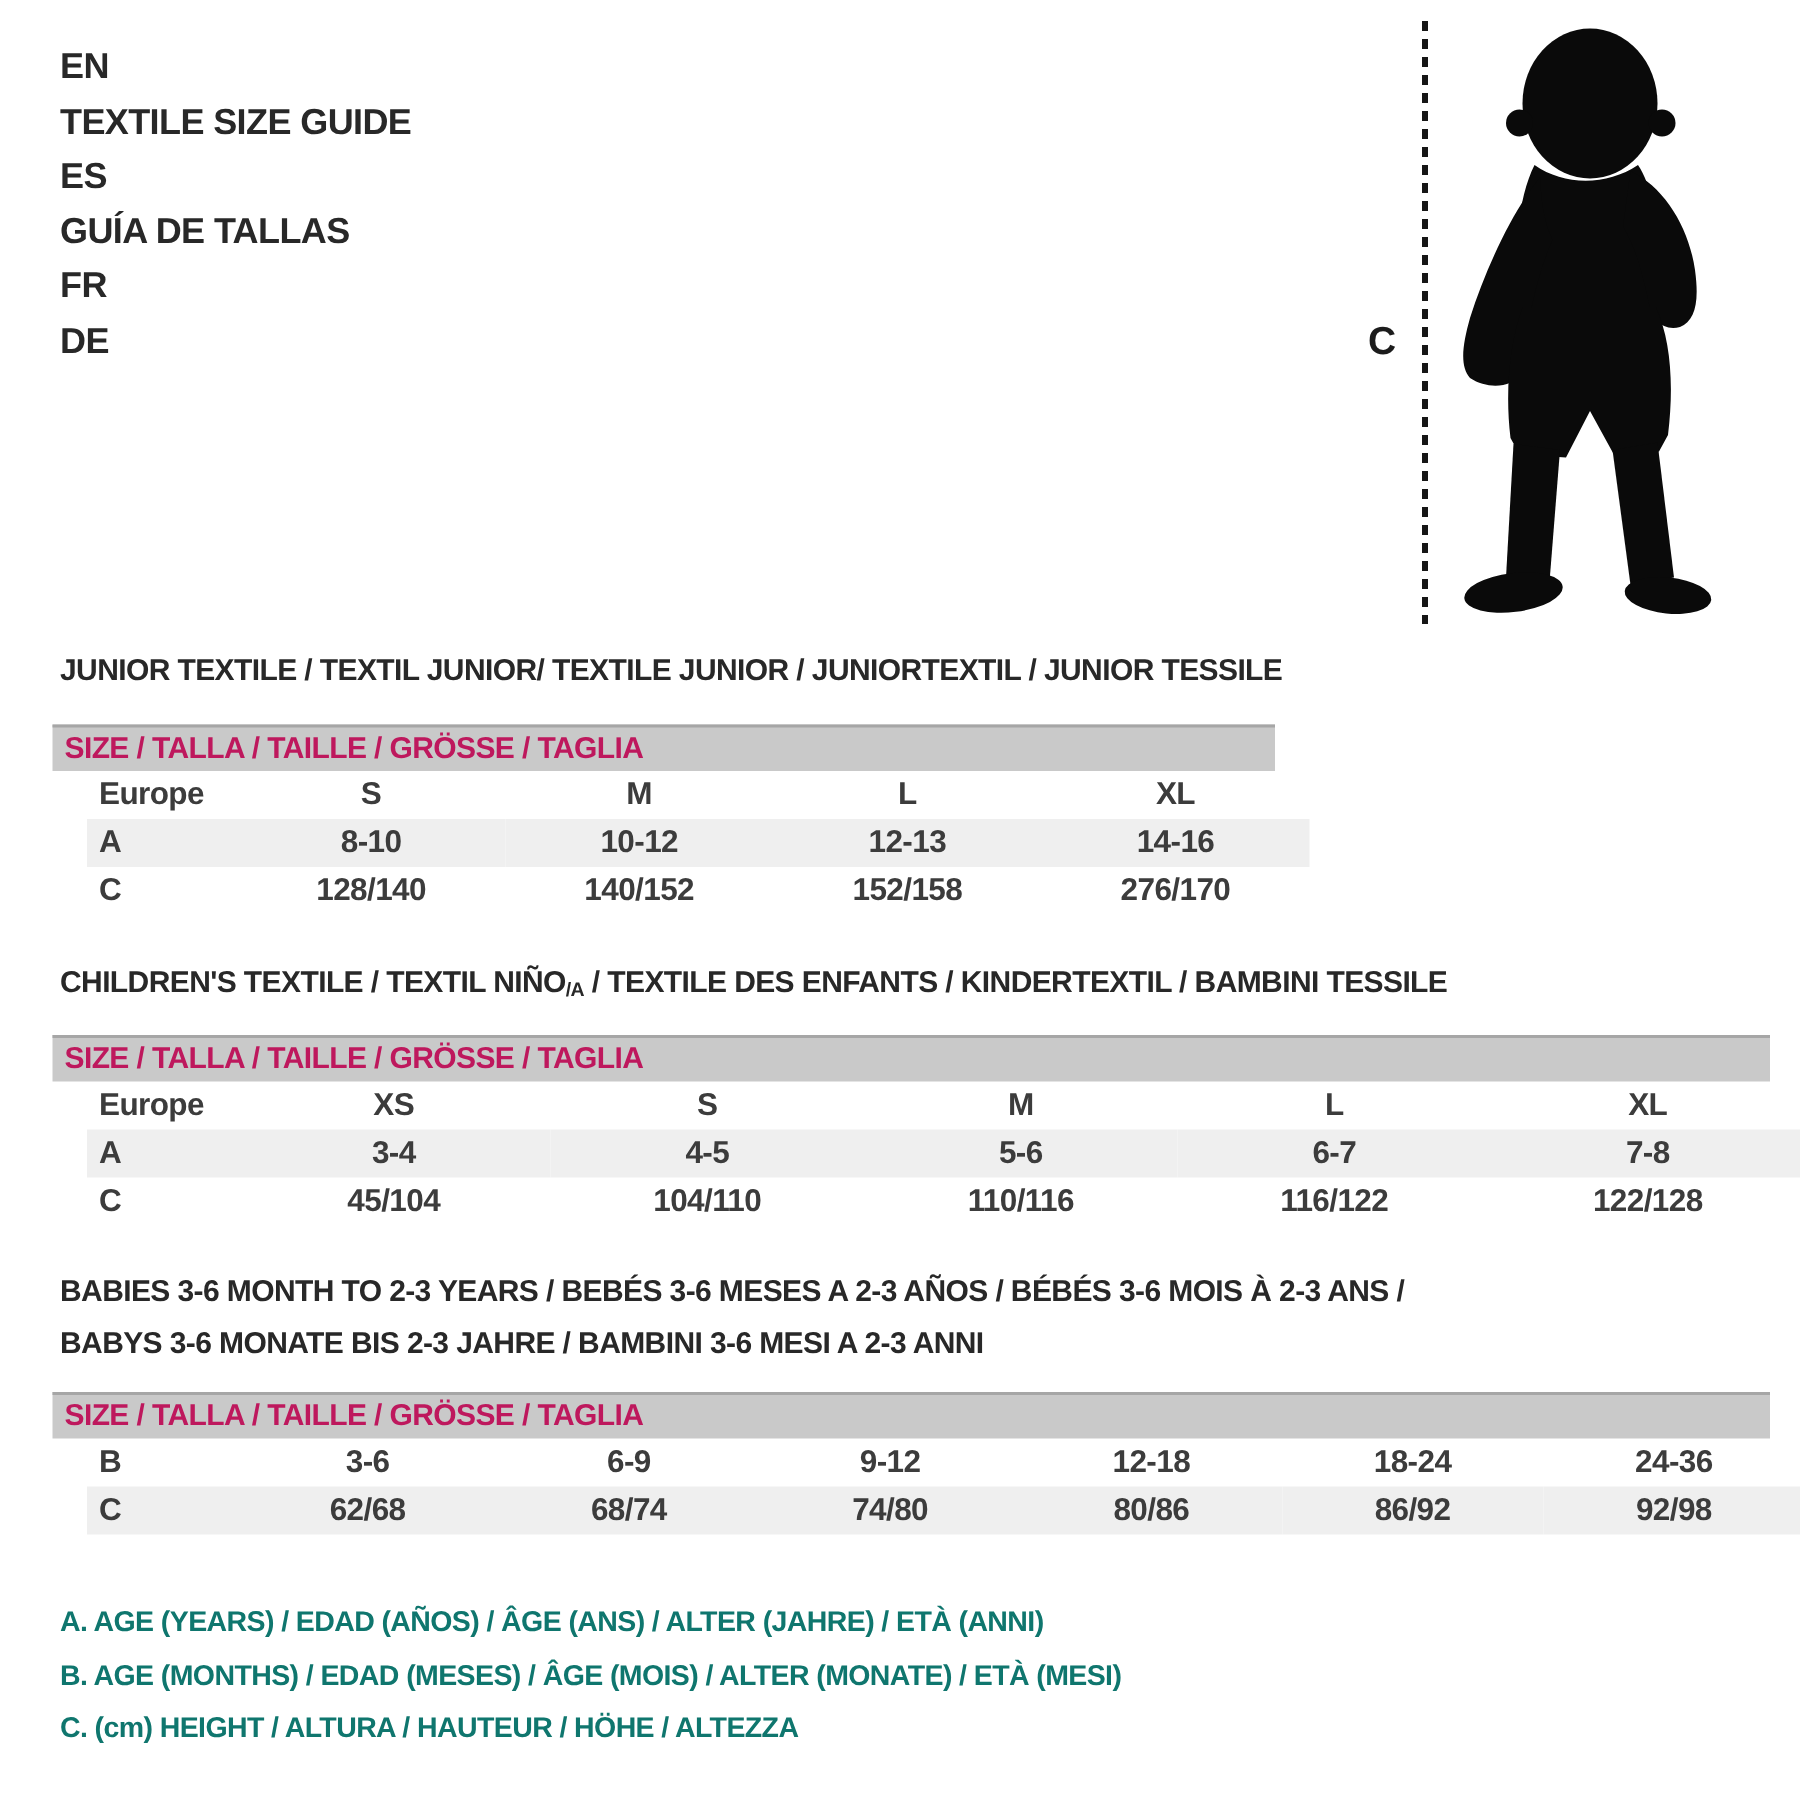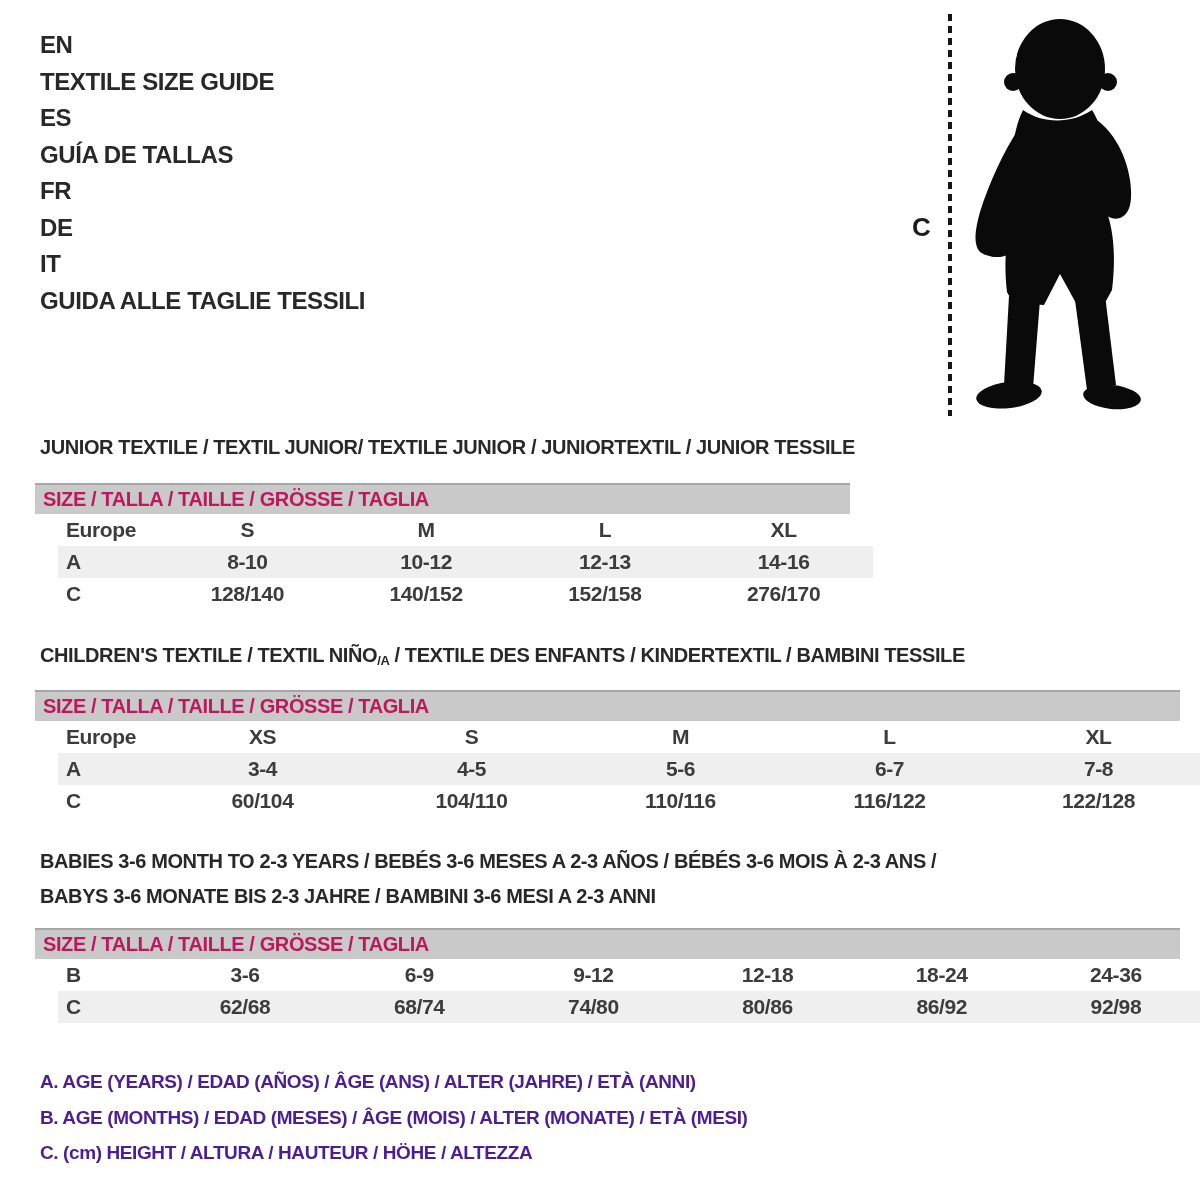--- a/index.html
+++ b/index.html
@@ -41,43 +41,39 @@
   table { width:100%; border-collapse:collapse; table-layout:fixed;margin-left:23px; }
   col.c0 { width:100px; }
   td { height:32px; text-align:center; font-size:21px; font-weight:700;
        color:#3c3c3c; padding:0; letter-spacing:-0.4px; }
   td.lbl { text-align:left; padding-left:8px; }
   tr.shaded { background:#efefef; }
 
   
   .footnotes { left:40px; top:1064px; }
   .footnote { font-size:19px; font-weight:700; line-height:35.5px;
-              color:#4c1d95; letter-spacing:-0.4px; white-space:nowrap; }
+              color:#0f766e; letter-spacing:-0.4px; white-space:nowrap; }
 </style>
 </head>
 <body>
 
 <div class="abs langs">
   <div class="lang-row">
     <span class="lang-code">EN</span>
     <span>TEXTILE SIZE GUIDE</span>
   </div>
   <div class="lang-row">
     <span class="lang-code">ES</span>
     <span>GUÍA DE TALLAS</span>
   </div>
   <div class="lang-row">
     <span class="lang-code">FR</span>
   </div>
   <div class="lang-row">
     <span class="lang-code">DE</span>
-  </div>
-  <div class="lang-row">
-    <span class="lang-code">IT</span>
-    <span>GUIDA ALLE TAGLIE TESSILI</span>
   </div>
 </div>
 
 <div class="abs figure">
   <span class="c-label">C</span>
   <div class="dash-line"></div>
   <svg class="silhouette" width="185" height="400" viewBox="0 0 185 400" fill="#0a0a0a" xmlns="http://www.w3.org/2000/svg">
     <ellipse cx="95" cy="57" rx="45" ry="50"></ellipse>
     <circle cx="48" cy="70" r="9"></circle>
     <circle cx="143" cy="70" r="9"></circle>
@@ -157,21 +153,21 @@
     <tr class="shaded">
       <td class="lbl">A</td>
       <td>3-4</td>
       <td>4-5</td>
       <td>5-6</td>
       <td>6-7</td>
       <td>7-8</td>
     </tr>
     <tr>
       <td class="lbl">C</td>
-      <td>60/104</td>
+      <td>45/104</td>
       <td>104/110</td>
       <td>110/116</td>
       <td>116/122</td>
       <td>122/128</td>
     </tr>
   </tbody>
     </table>
 </div>
 
 <div class="abs heading babies-heading">

